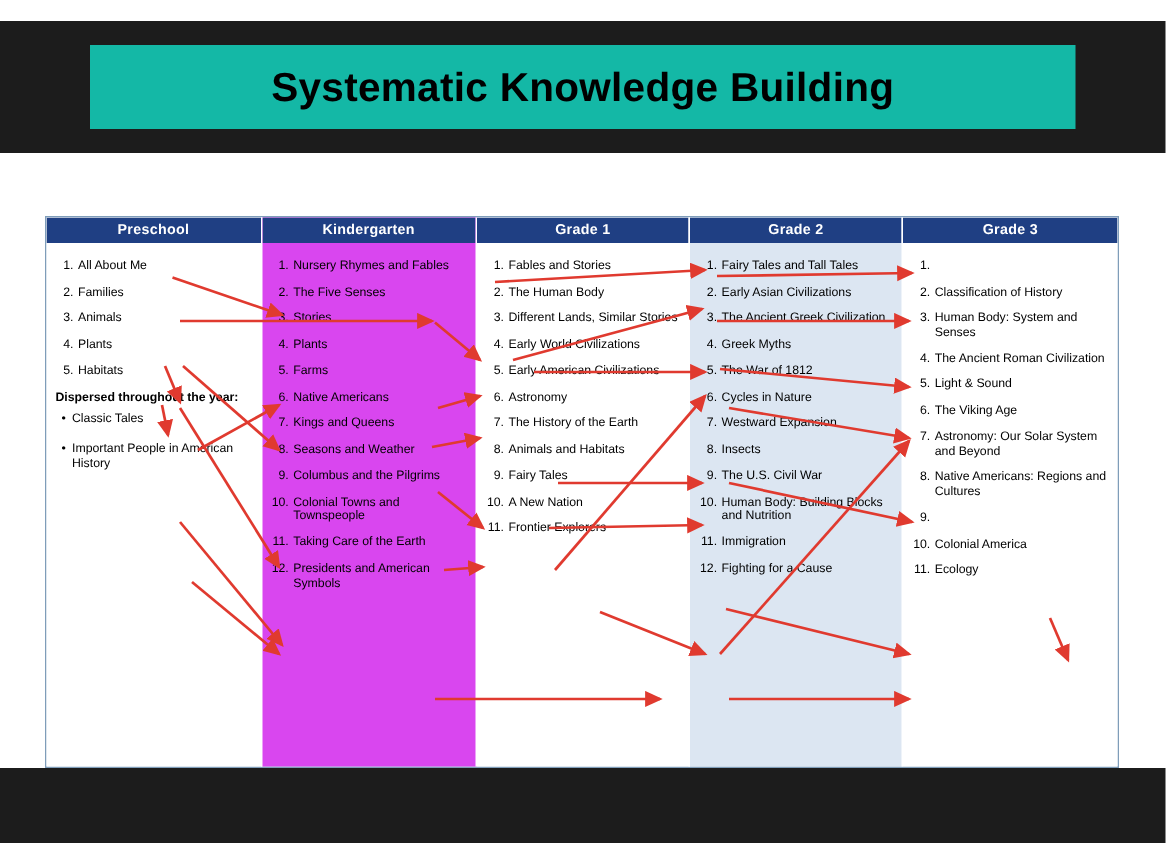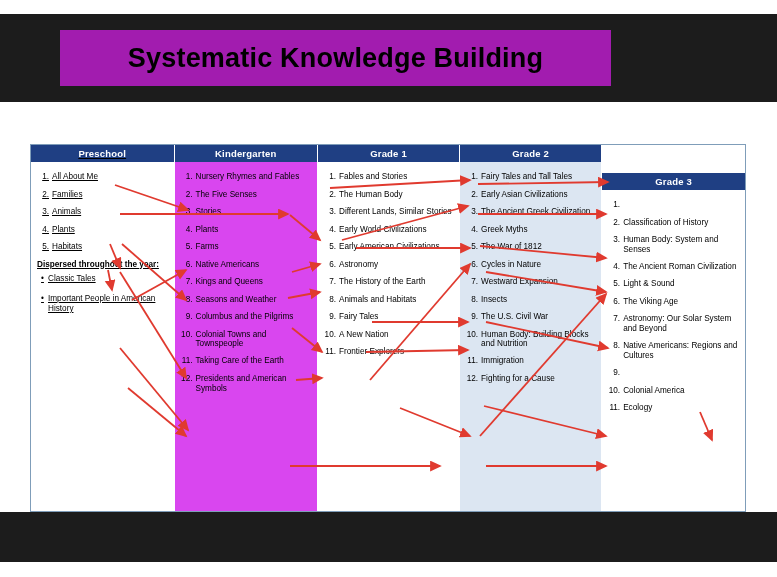--- a/index.html
+++ b/index.html
@@ -32,23 +32,23 @@
   .banner-bottom {
     position: absolute;
     left: 0; top: 512px;
     width: 777px;
     height: 50px;
     background: #1c1c1c;
   }
   .title-box {
     position: absolute;
     left: 60px; top: 30px;
-    width: 551px;
+    width: 657px;
     height: 56px;
-    background: #a21caf;
+    background: #14b8a6;
     display: flex;
     align-items: center;
     justify-content: center;
     text-align: center;
   }
   .title-text {
     font-size: 27px;
     font-weight: bold;
     color: #000000;
     letter-spacing: 0.2px;
@@ -81,25 +81,25 @@
     height: 100%;
     display: flex;
   }
   .col {
     position: relative;
     box-sizing: border-box;
     border-right: 1px solid #ffffff;
     overflow: hidden;
   }
   .col:last-child { border-right: none; }
-  .col-0 { width: 20.1%; background: #ffffff; text-decoration: underline; }
+  .col-0 { width: 20.1%; background: #ffffff; }
   .col-1 { width: 20.1%; background: #d946ef; }
   .col-2 { width: 19.9%; background: #ffffff; }
   .col-3 { width: 19.9%; background: #dce6f2; }
-  .col-4 { width: 20.0%; background: #ffffff; margin-top: 28px; }
+  .col-4 { width: 20.0%; background: #ffffff; }
   .col-head {
     height: 17px;
     background: #1f3f83;
     color: #ffffff;
     font-size: 9.5px;
     font-weight: bold;
     display: flex;
     align-items: center;
     justify-content: center;
     letter-spacing: 0.2px;

